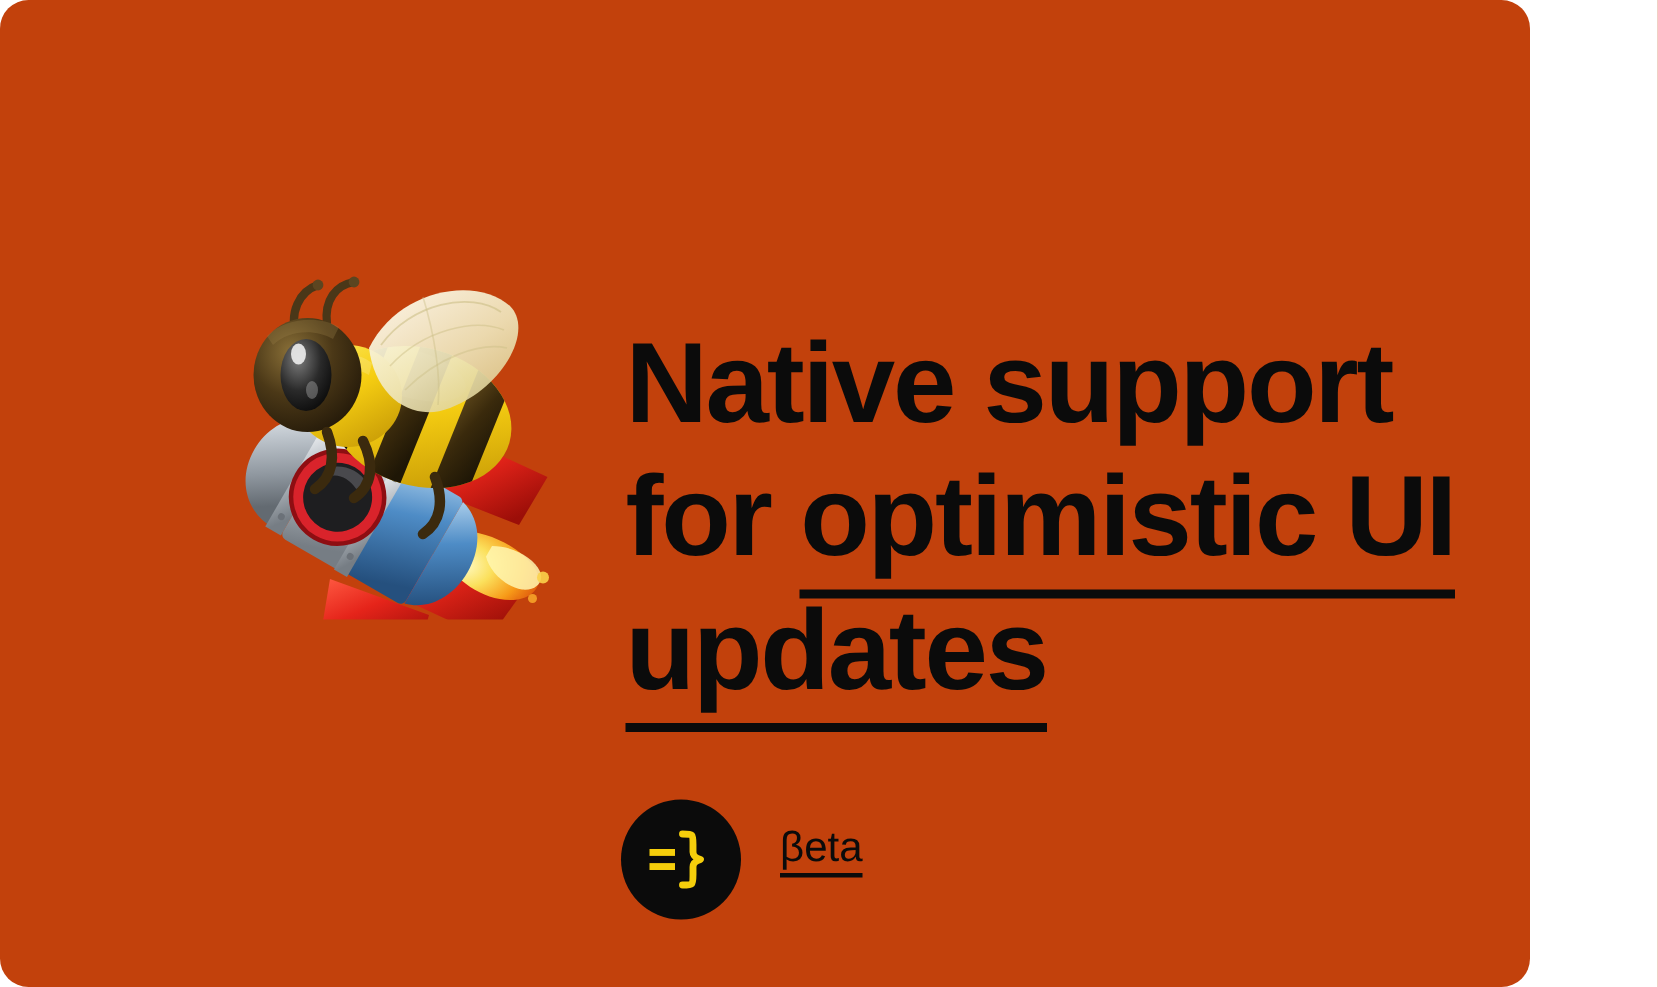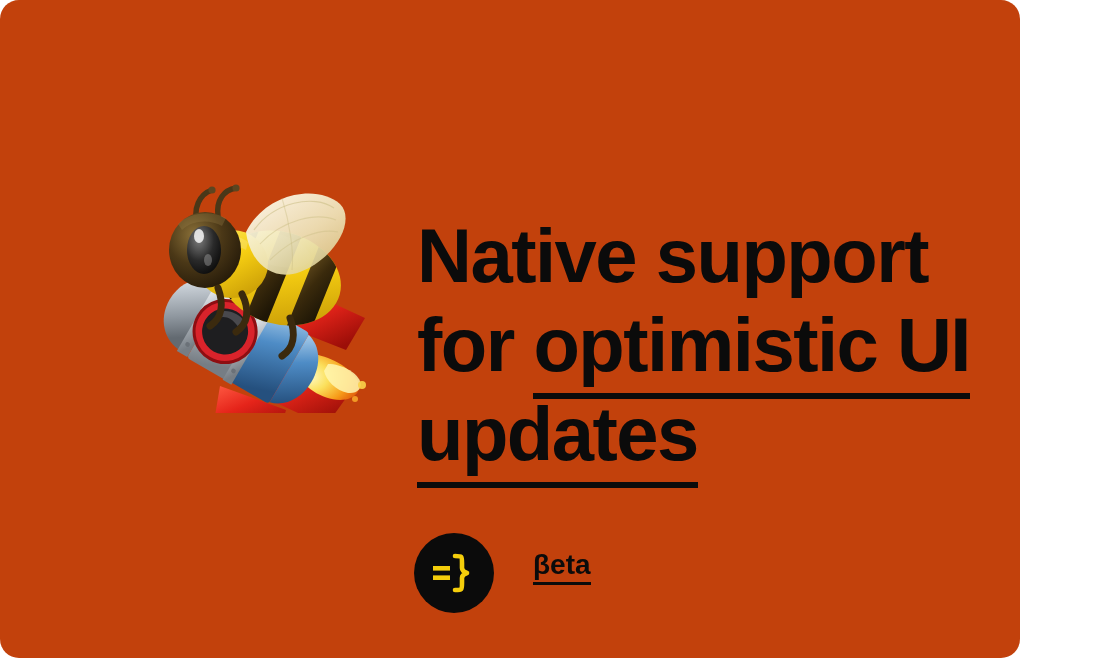--- a/index.html
+++ b/index.html
@@ -83,27 +83,27 @@
   .brand-name {
     font-weight: bold;
     font-size: 58px;
     line-height: 58px;
     letter-spacing: -1px;
     color: #0b0b0b;
     position: relative;
     top: 14px;
   }
   .brand-beta {
-    font-weight: bold;
+    font-weight: normal;
     font-size: 28px;
     line-height: 28px;
     color: #0b0b0b;
     border-bottom: 3px solid #0b0b0b;
     padding-bottom: 3px;
-    margin-left: 17px;
+    margin-left: 4px;
     position: relative;
     top: -5px;
   }
 </style>
 </head>
 <body>
 
 <div class="card">
 
   <div class="illustration">

